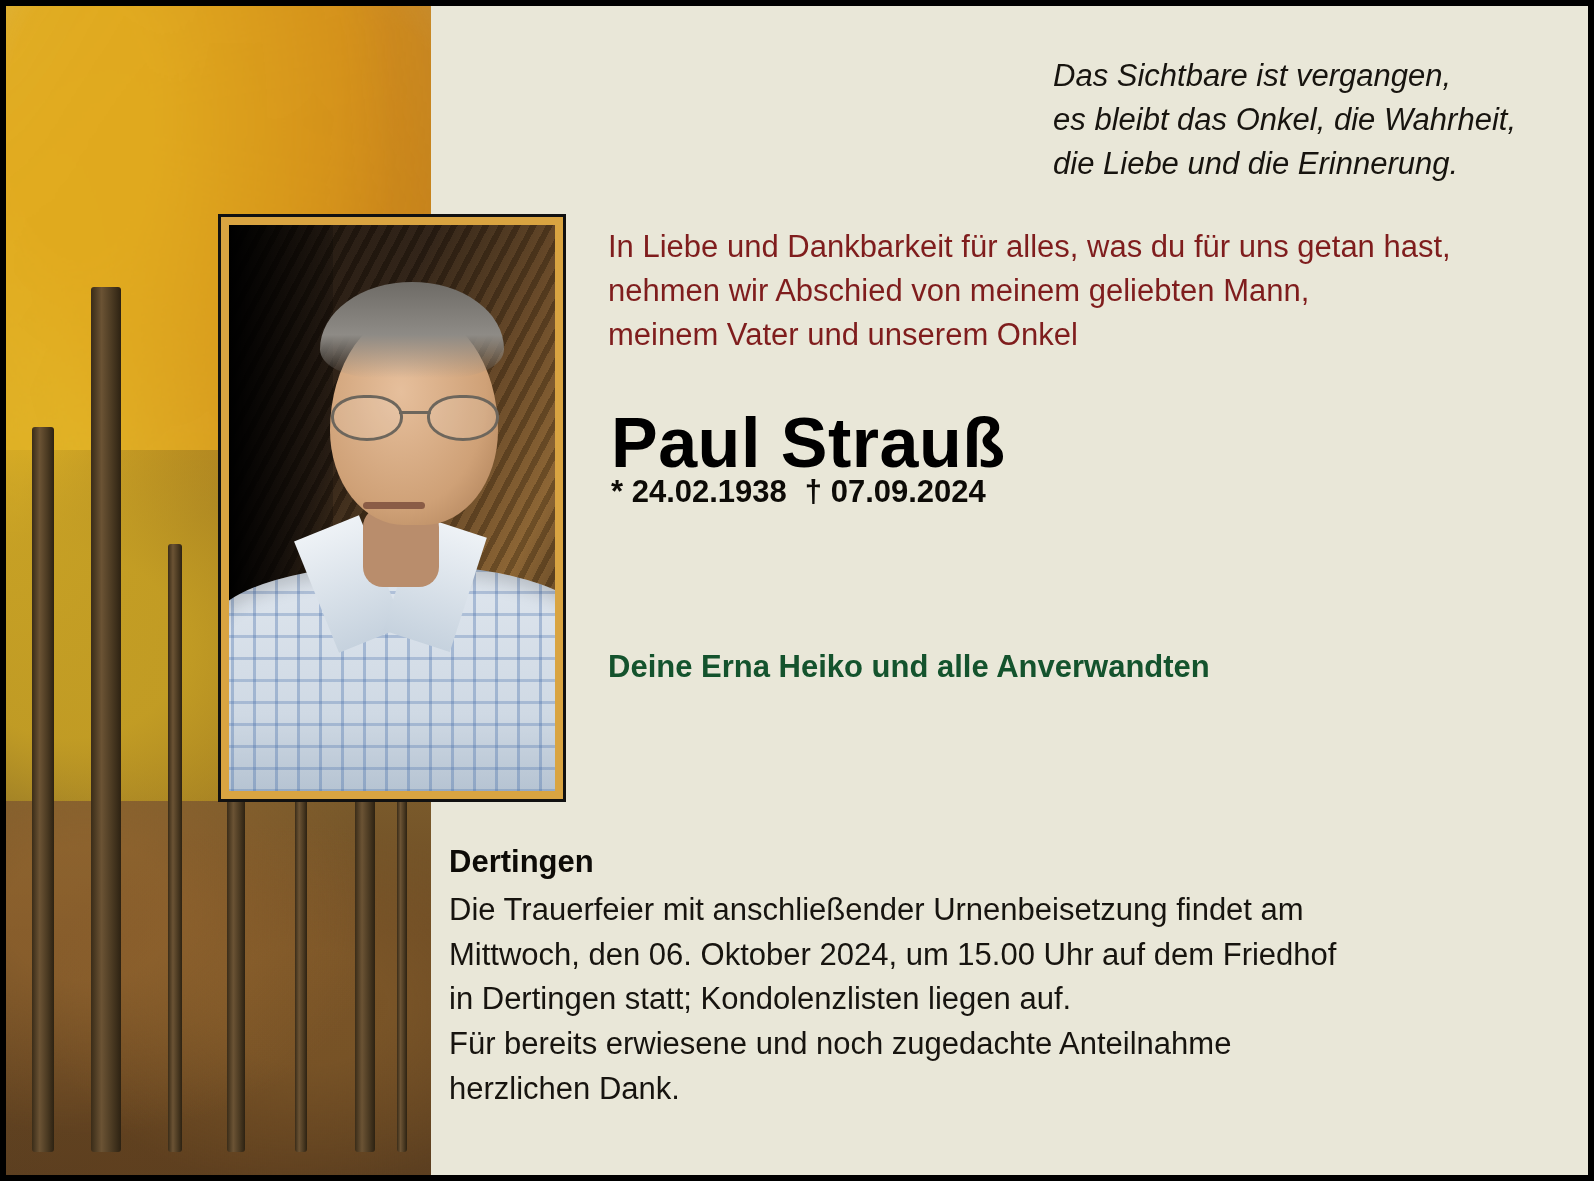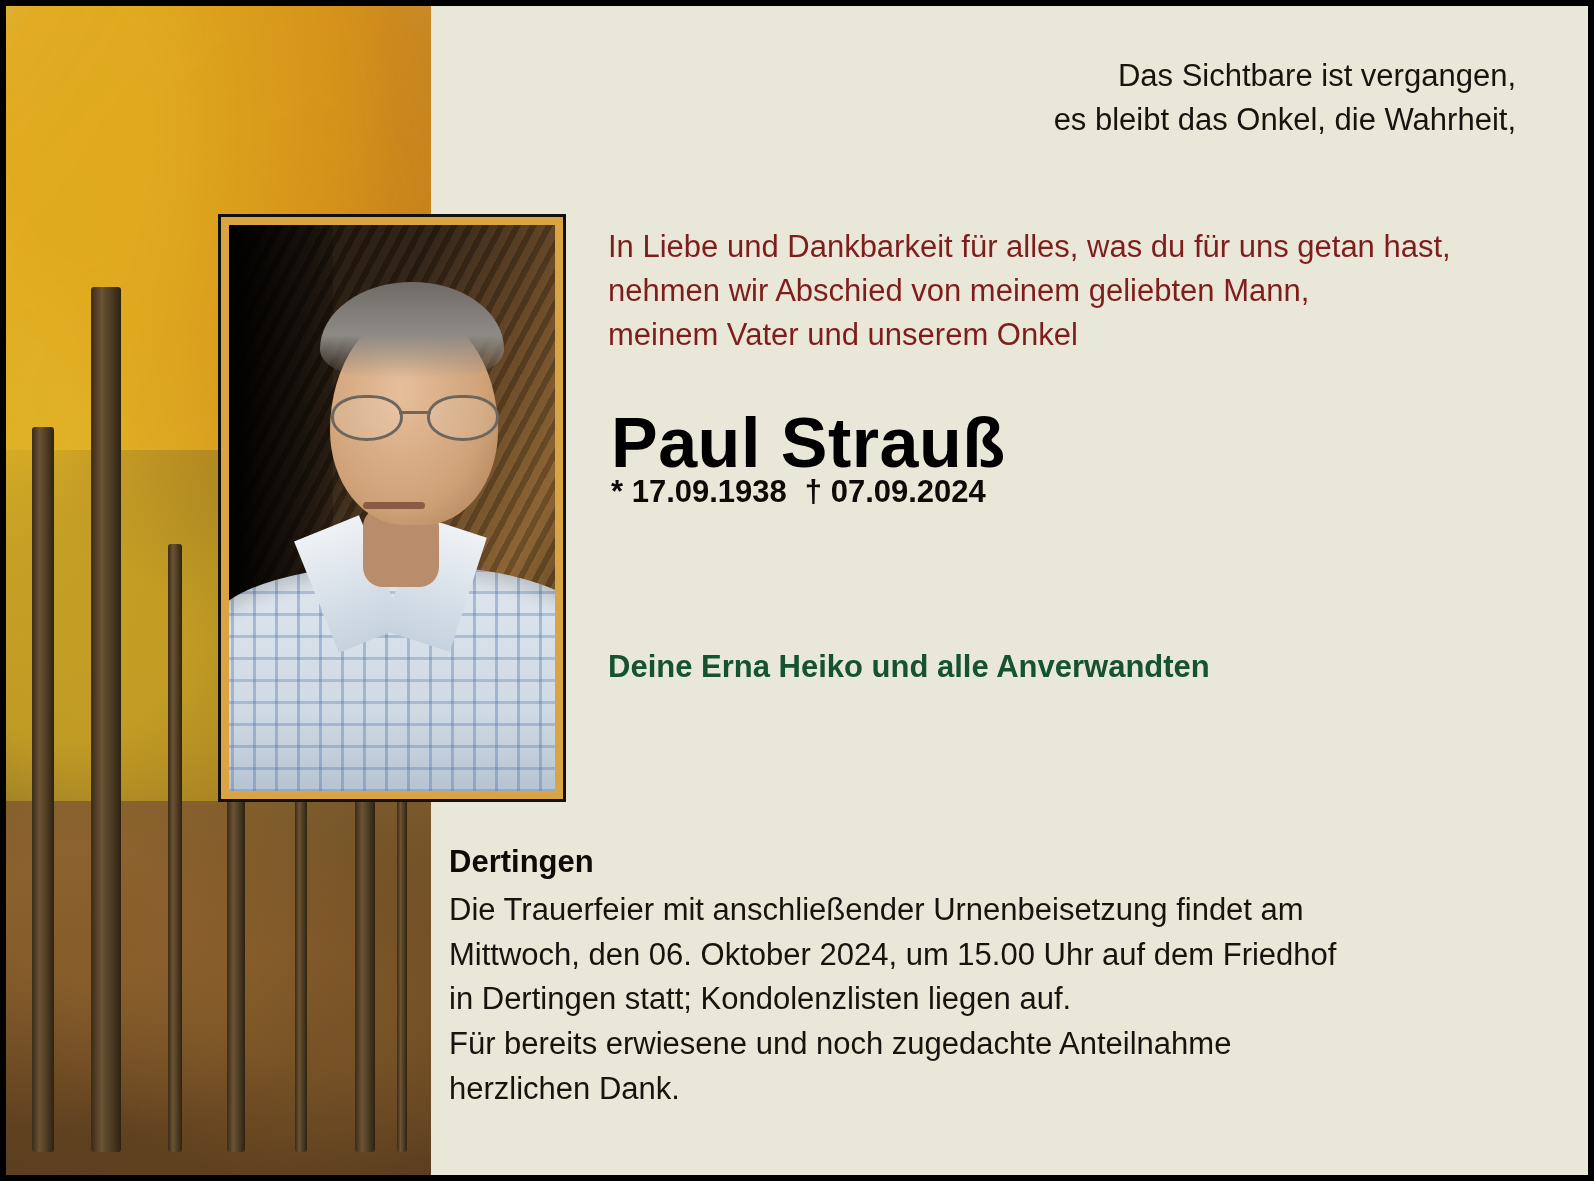--- a/index.html
+++ b/index.html
@@ -228,21 +228,22 @@
     left: 425px;
     top: 0;
     right: 0;
     bottom: 0;
     padding: 0;
   }
   .verse {
     position: absolute;
     right: 72px;
     top: 48px;
-    text-align: right;
+    text-align: left;
+    font-style: italic;
     font-size: 31px;
     line-height: 1.42;
     color: #17140f;
   }
   .intro {
     position: absolute;
     left: 177px;
     top: 219px;
     font-size: 31px;
     line-height: 1.42;
@@ -338,30 +339,31 @@
       </div>
       <div class="mouth"></div>
     </div>
   </div>
 
   <div class="content">
 
     <div class="verse">
       <div>Das Sichtbare ist vergangen,</div>
       <div>es bleibt das Onkel, die Wahrheit,</div>
+      <div>die Liebe und die Erinnerung.</div>
     </div>
 
     <div class="intro">In Liebe und Dankbarkeit für alles, was du für uns getan hast,
 nehmen wir Abschied von meinem geliebten Mann,
 meinem Vater und unserem Onkel</div>
 
     <div class="name">Paul Strauß</div>
 
     <div class="dates">
-      <span>* 17.09.1938</span><span class="sep"></span><span>† 07.09.2024</span>
+      <span>* 24.02.1938</span><span class="sep"></span><span>† 07.09.2024</span>
     </div>
 
     <div class="mourners">Deine Erna
 Heiko
 und alle Anverwandten</div>
 
     <div class="place">Dertingen</div>
     <div class="service">Die Trauerfeier mit anschließender Urnenbeisetzung findet am
 Mittwoch, den 06. Oktober 2024, um 15.00 Uhr auf dem Friedhof
 in Dertingen statt; Kondolenzlisten liegen auf.

